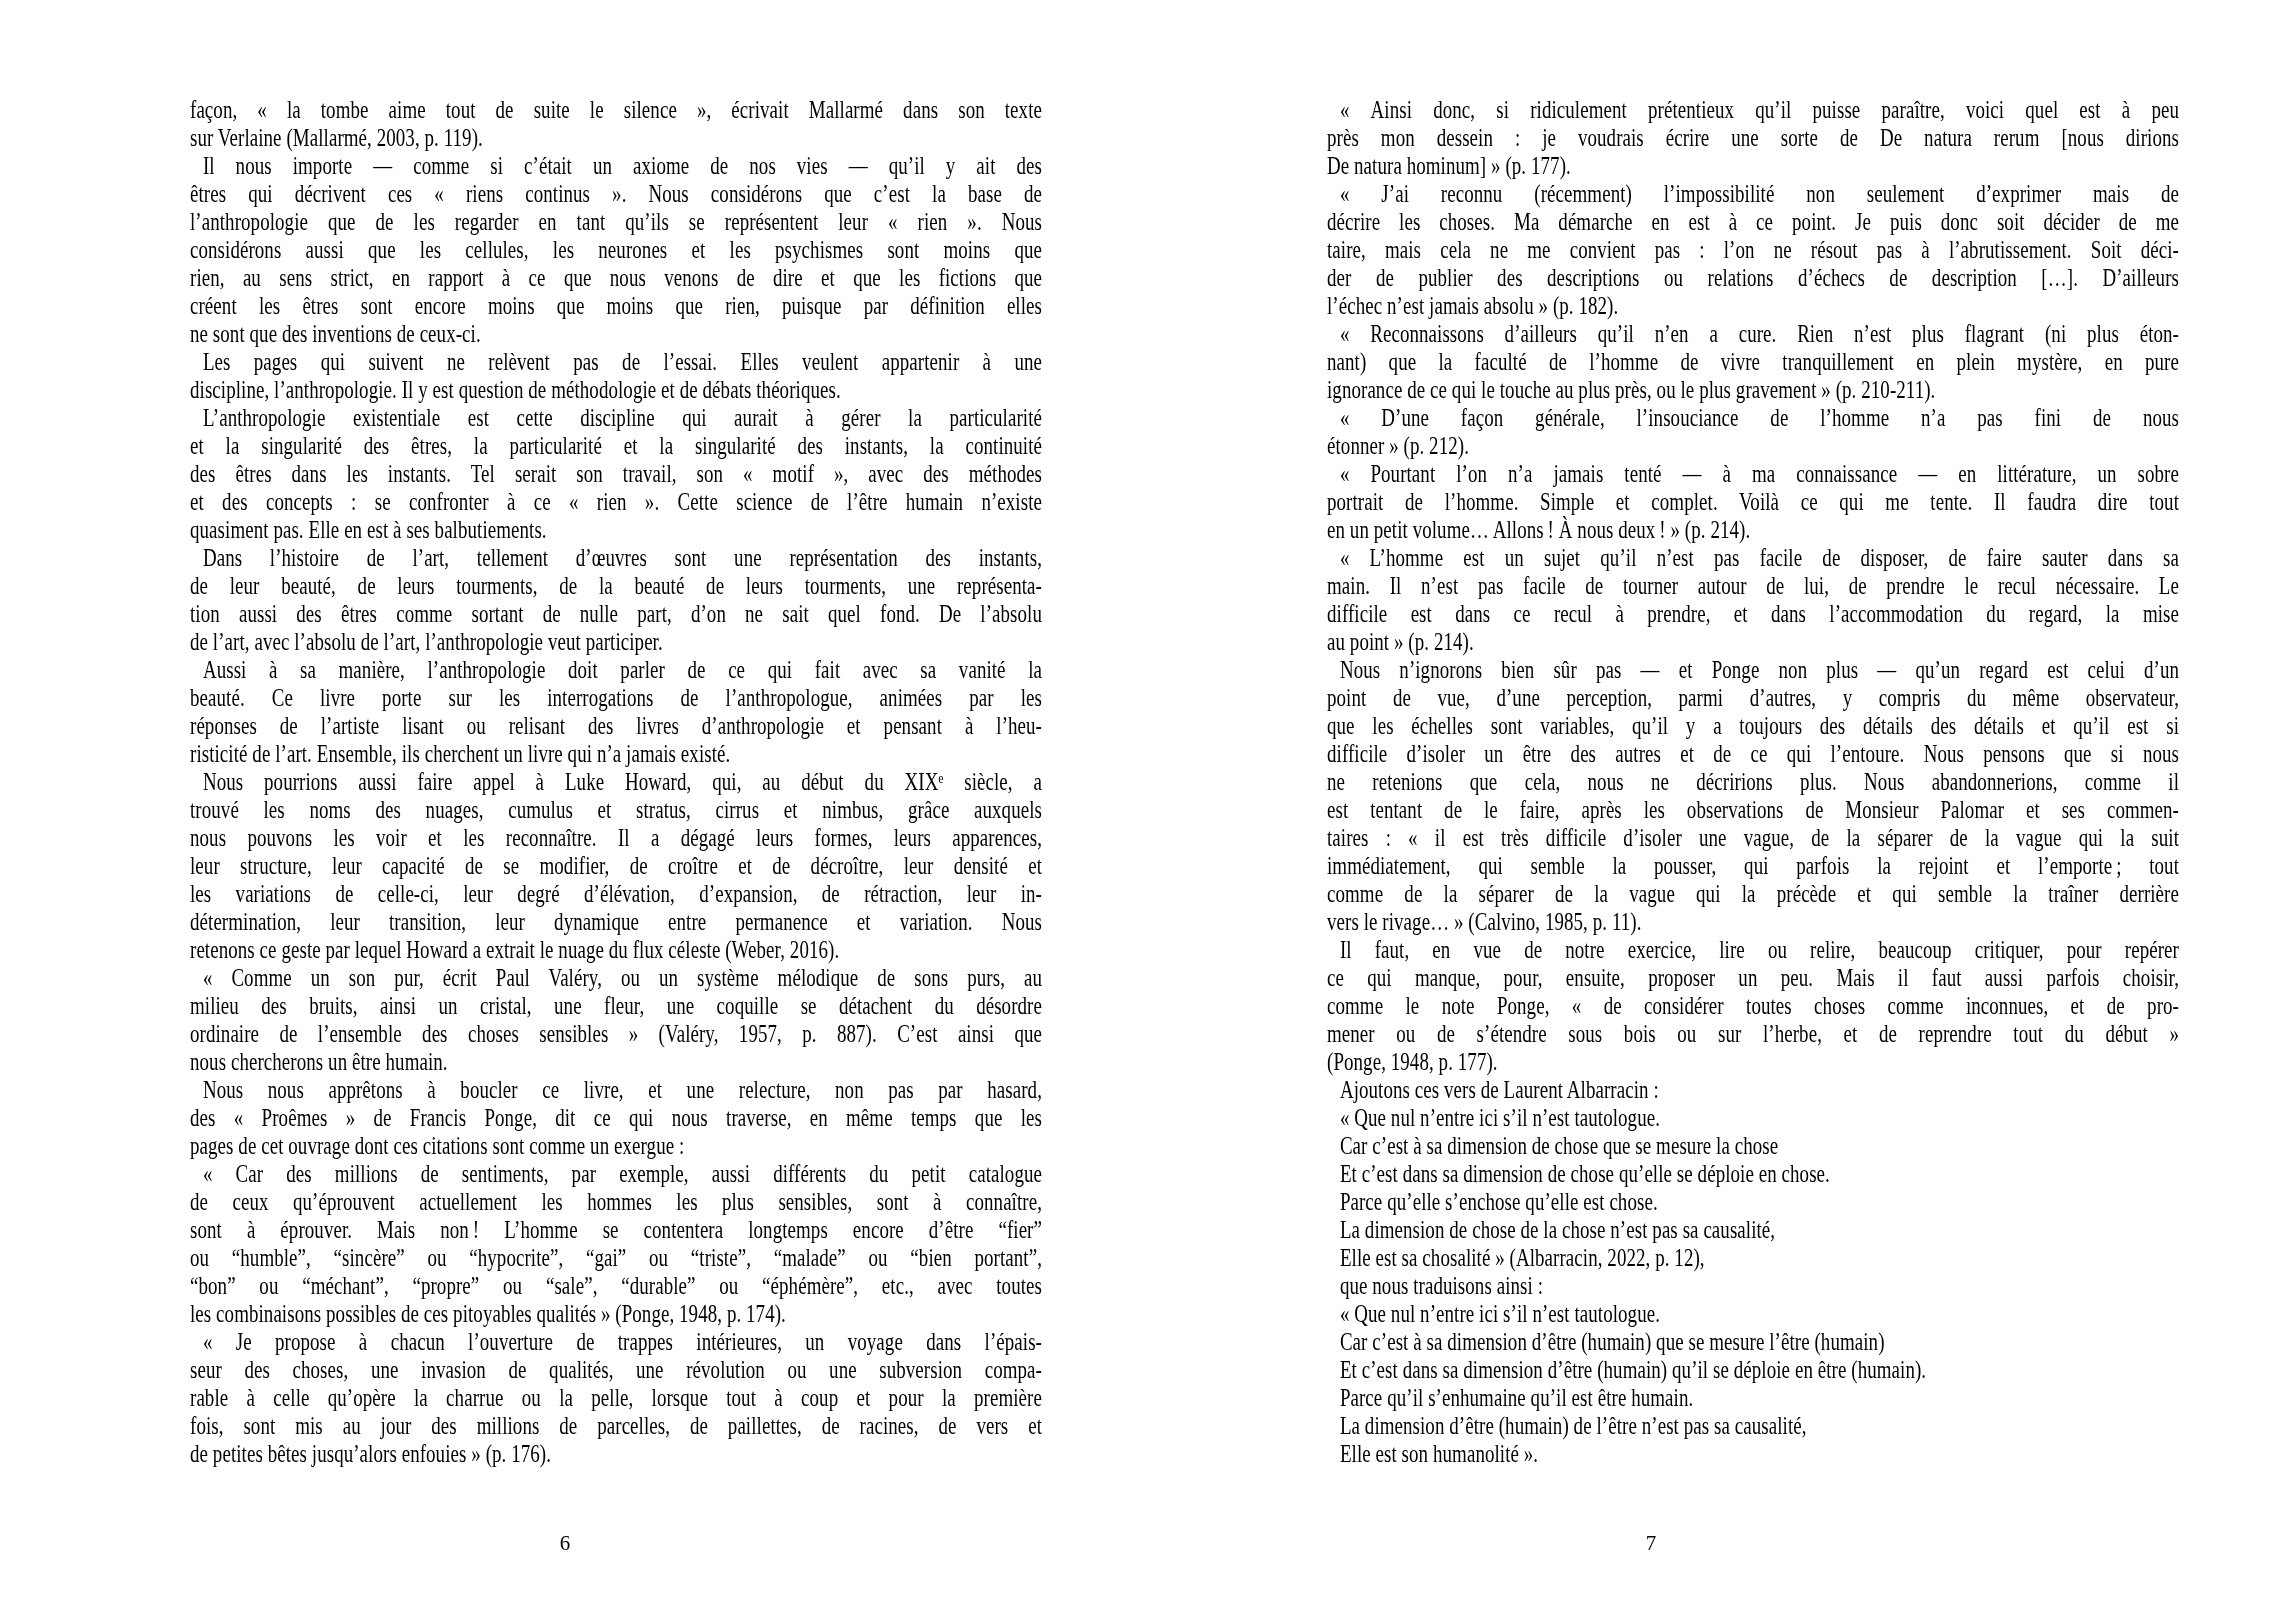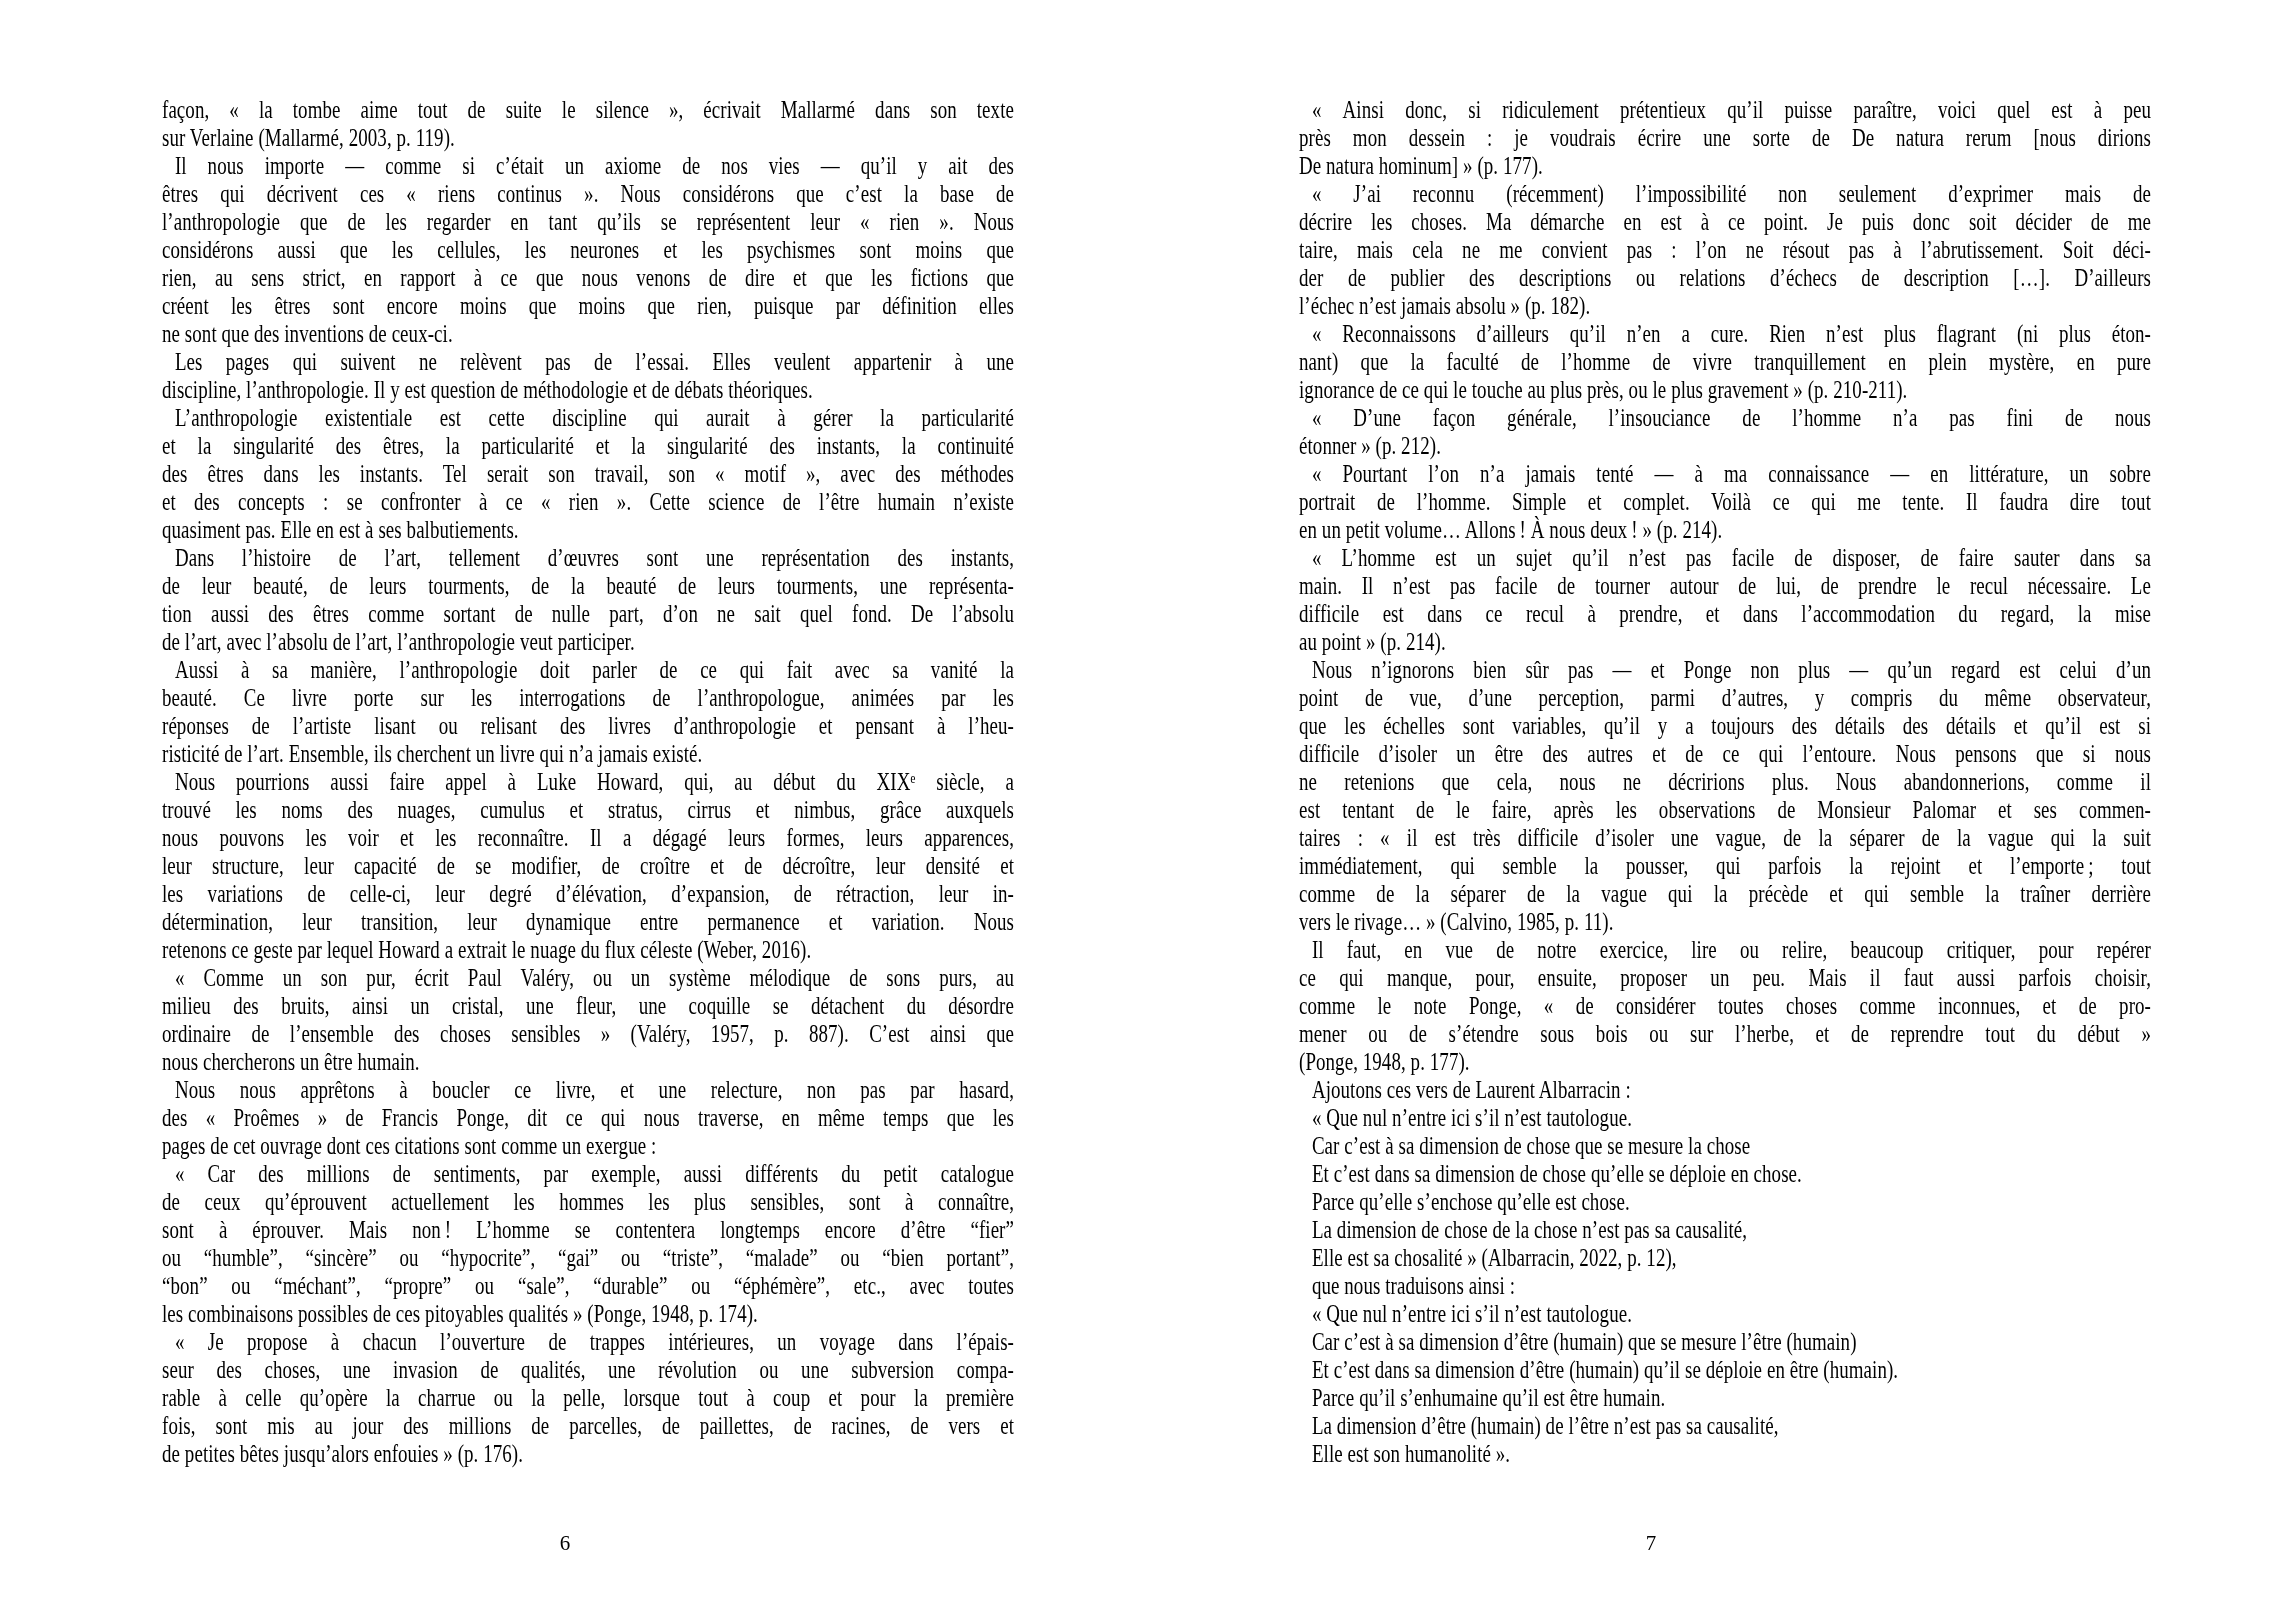--- a/index.html
+++ b/index.html
@@ -17,20 +17,21 @@
     top: 0;
     height: 1620px;
     background: #ffffff;
   }
   #page-left  { left: 0;    width: 1148px; }
   #page-right { left: 1132px; width: 1148px; }
 
   .textblock {
     position: absolute;
     top: 96px;
+    margin-left: 28px;
   }
   #page-left  .textblock { left: 162px; }
   #page-right .textblock { left: 167px; }
 
   
   .line {
     width: 1124px;
     height: 28px;
     line-height: 28px;
     font-size: 25px;

